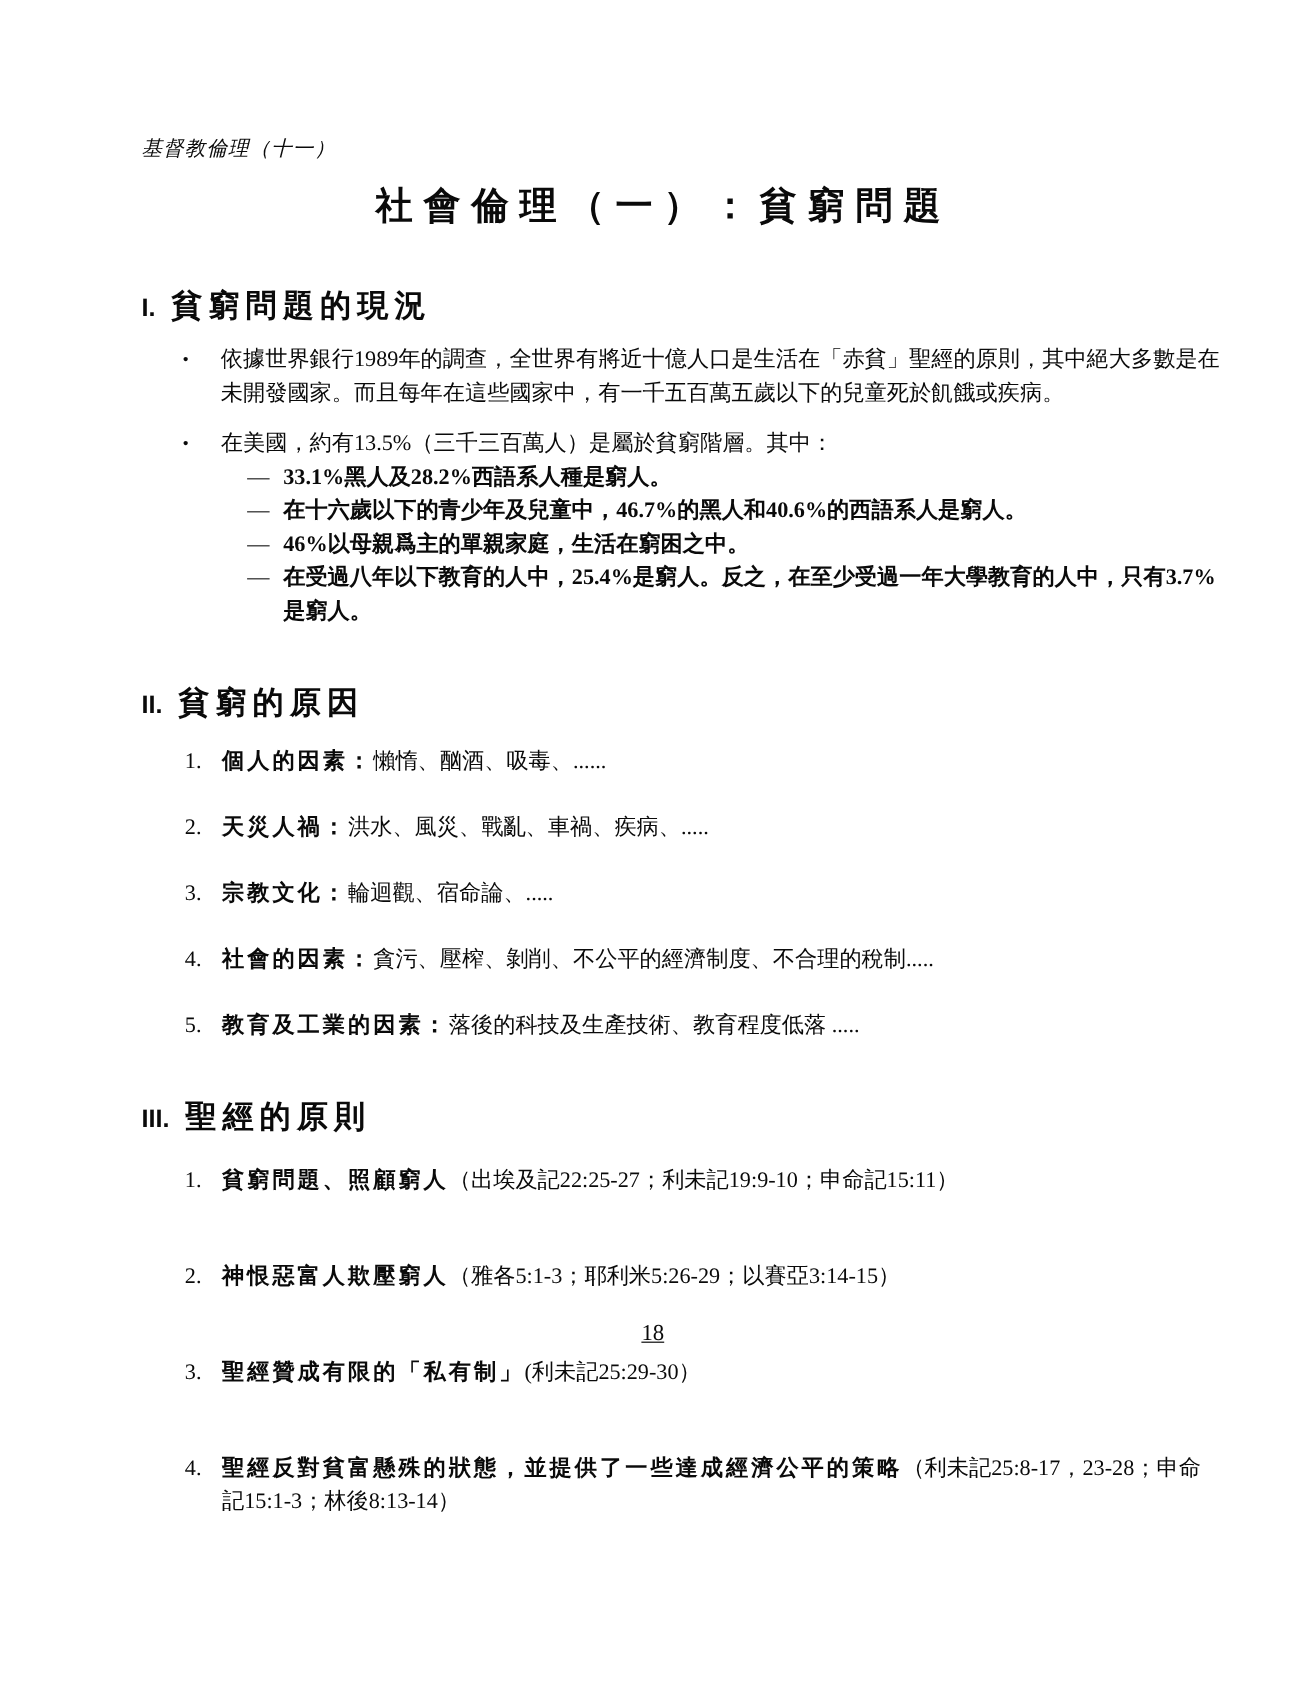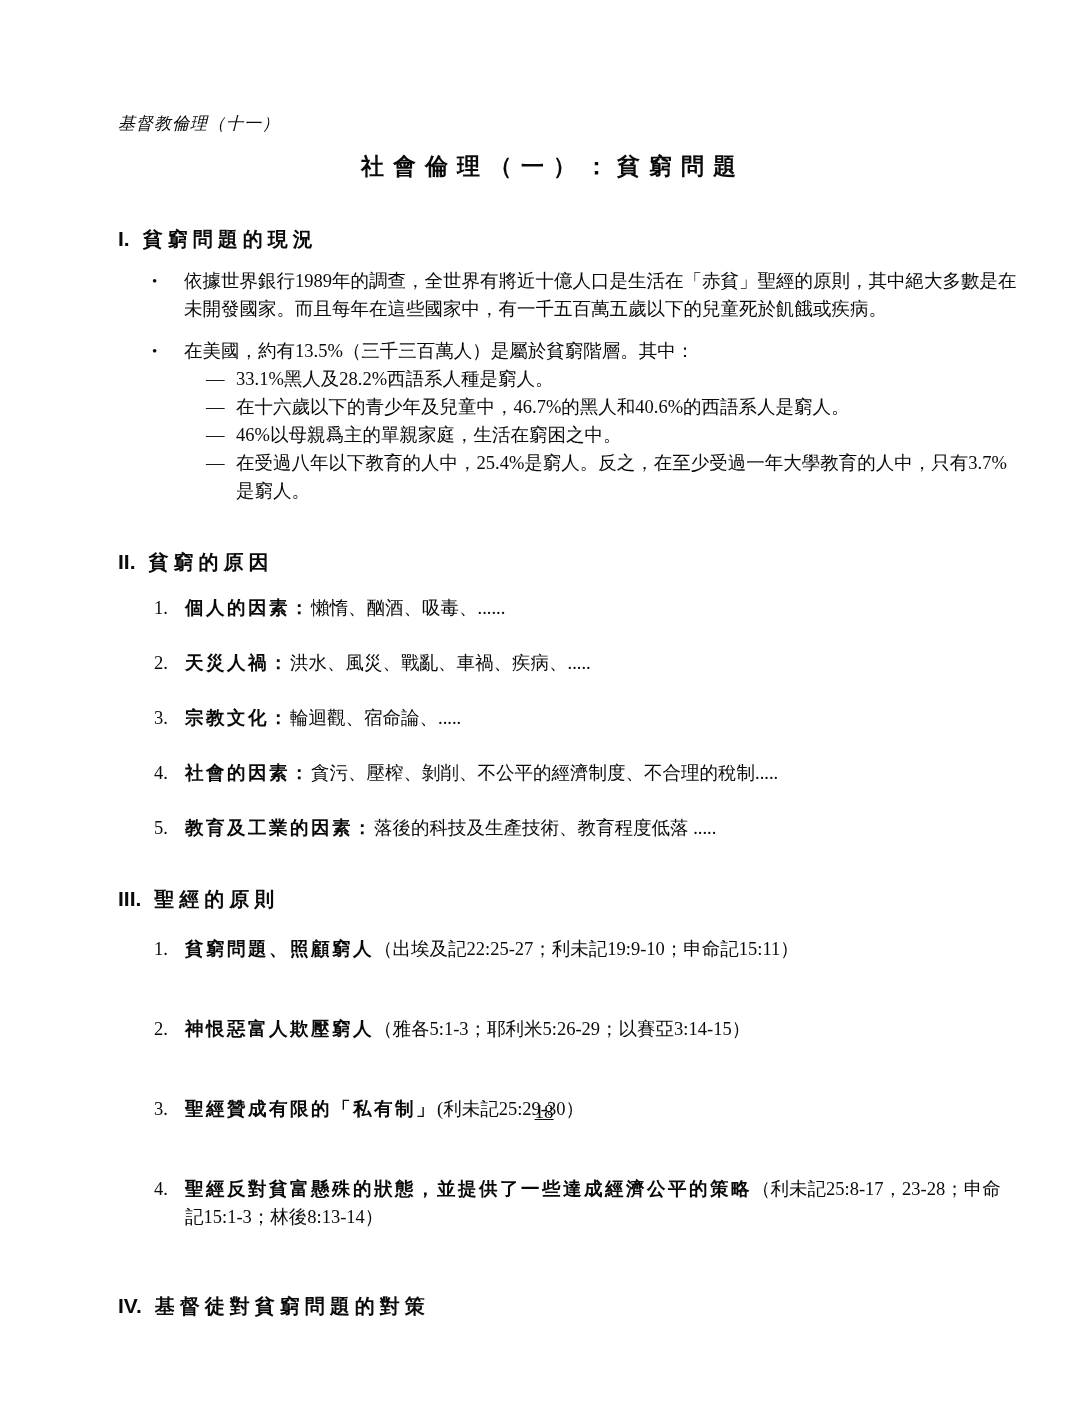--- a/index.html
+++ b/index.html
@@ -15,40 +15,40 @@
     padding: 112px 70px 0 118px;
   }
   .doc-header {
     font-style: italic;
     font-size: 17px;
     letter-spacing: 1px;
   }
   .doc-title {
     margin: 16px 30px 0 0;
     text-align: center;
-    font-size: 23px;
+    font-size: 31px;
     font-weight: bold;
     letter-spacing: 9px;
     font-family: "Liberation Serif", serif;
   }
   .section-heading {
     display: flex;
     align-items: baseline;
     margin-top: 44px;
   }
   .section-heading .numeral {
     font-family: "Liberation Sans", sans-serif;
     font-weight: bold;
     font-size: 21px;
     margin-right: 13px;
     white-space: nowrap;
   }
   .section-heading .heading-text {
     font-weight: bold;
-    font-size: 20px;
+    font-size: 26px;
     letter-spacing: 5px;
   }
   .body-text { font-size: 18.5px; line-height: 28px; }
 
   .bullet {
     display: flex;
     padding-left: 34px;
     margin-top: 14px;
   }
   .bullet .marker {
@@ -59,21 +59,21 @@
   .bullet .text { flex: 1; }
 
   .subitem {
     display: flex;
     padding-left: 88px;
   }
   .subitem .marker {
     width: 30px;
     line-height: 28px;
   }
-  .subitem .text { flex: 1; }
+  .subitem .text { flex: 1; font-weight: bold; }
 
   .numitem {
     display: flex;
     padding-left: 36px;
     margin-top: 27px;
   }
   .numitem .num { width: 31px; }
   .numitem .text { flex: 1; }
   .numitem .lead {
     font-weight: bold;
@@ -179,20 +179,16 @@
     <div class="numitem">
       <span class="num">3.</span>
       <span class="text"><span class="lead">聖經贊成有限的「私有制」</span><span class="rest">(利未記25:29-30）</span></span>
     </div>
     <div class="numitem">
       <span class="num">4.</span>
       <span class="text"><span class="lead">聖經反對貧富懸殊的狀態，並提供了一些達成經濟公平的策略</span><span class="rest">（利未記25:8-17，23-28；申命記15:1-3；林後8:13-14）</span></span>
     </div>
   </div>
 
-  <div class="section-heading sec4-heading">
-    <span class="numeral">IV.</span>
-    <span class="heading-text">基督徒對貧窮問題的對策</span>
-  </div>
 
   <div class="page-number">18</div>
 
 </div>
 
 </body></html>

